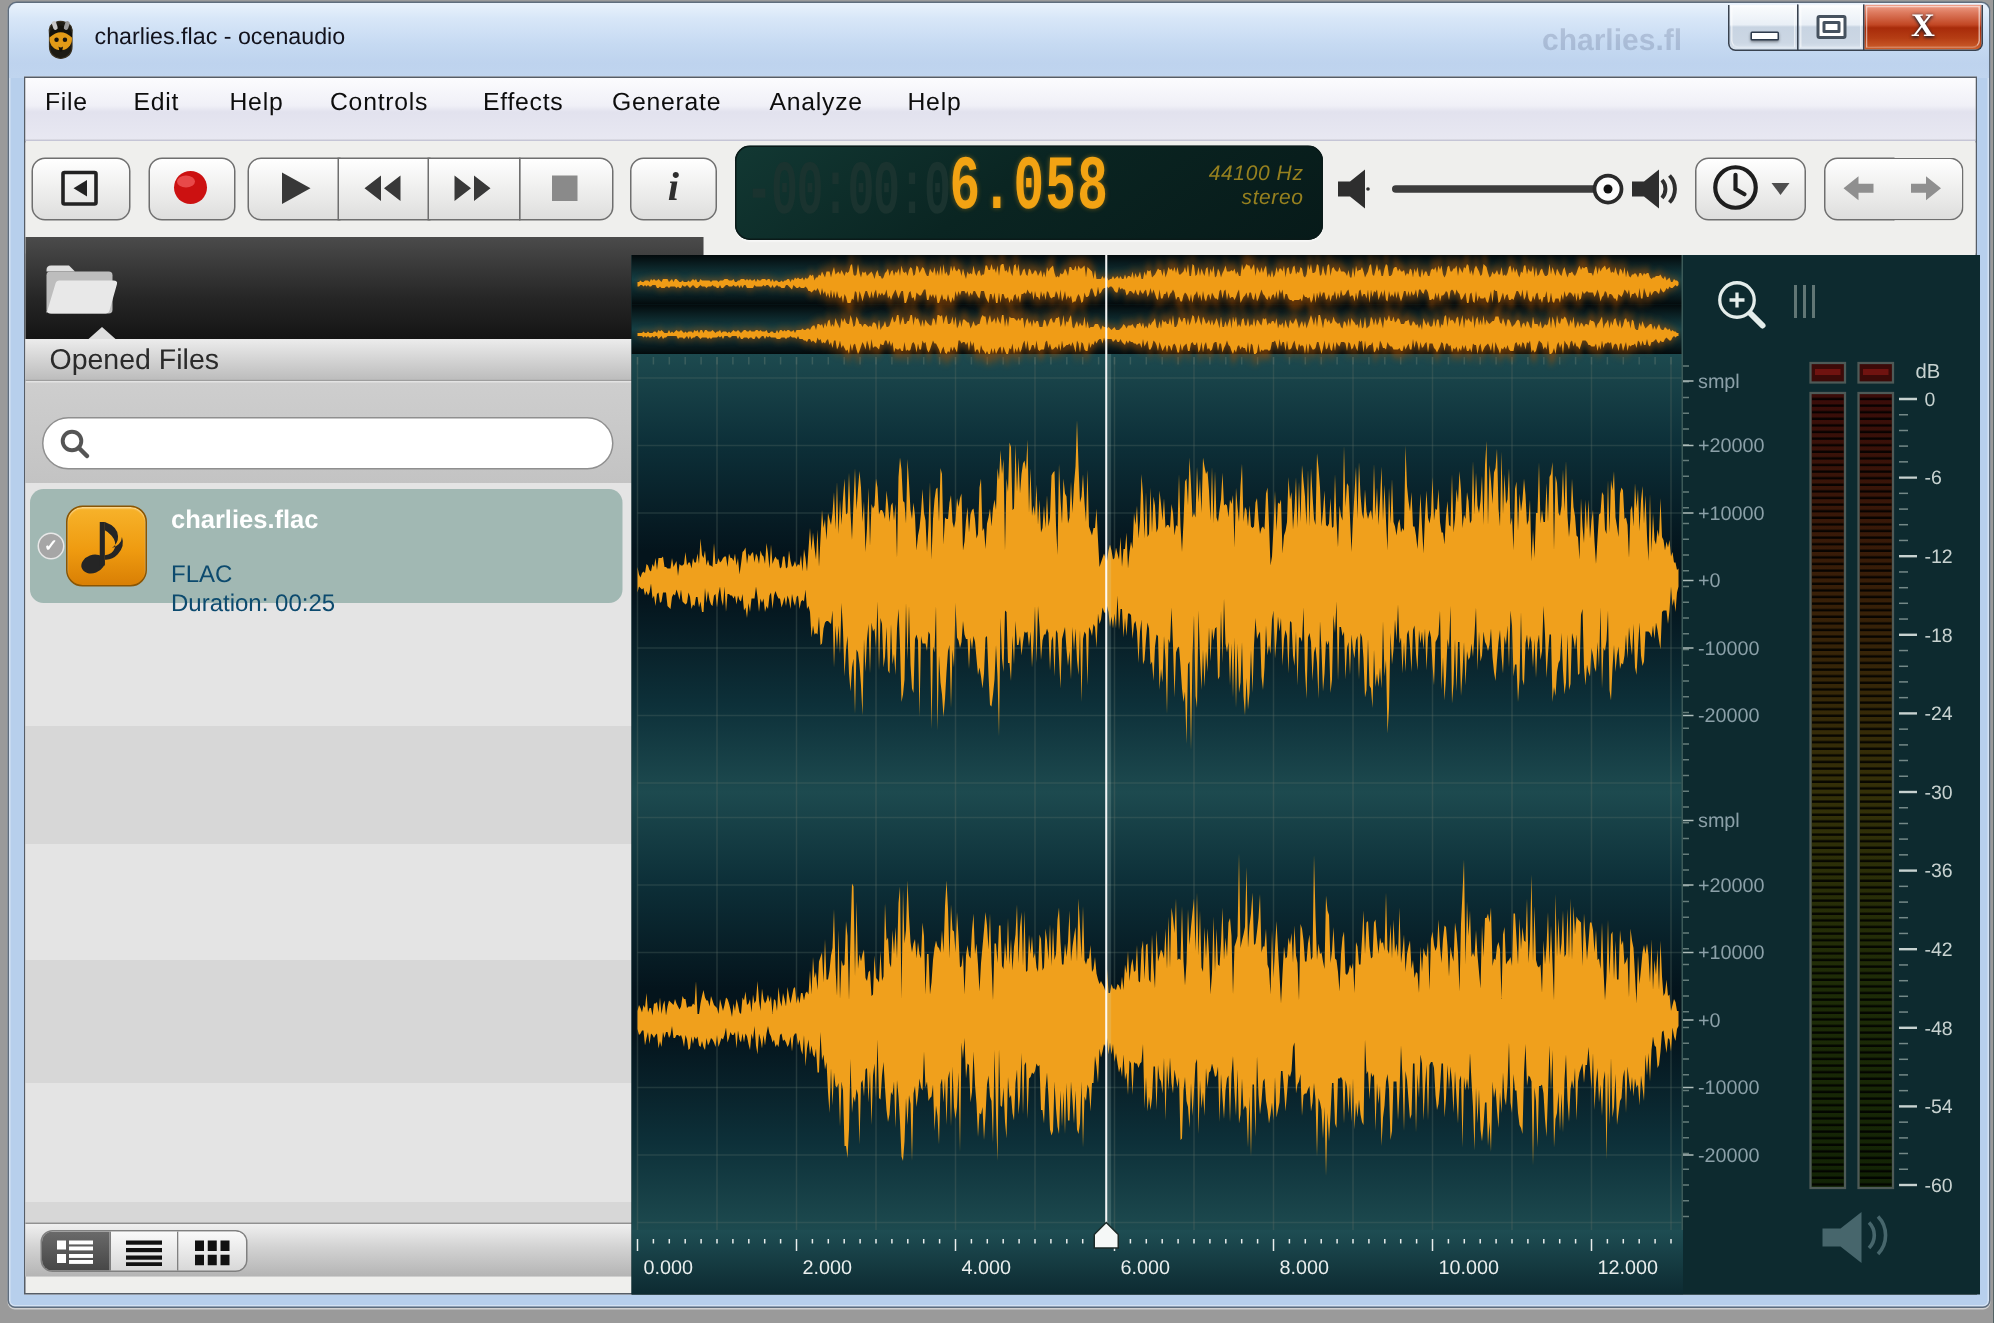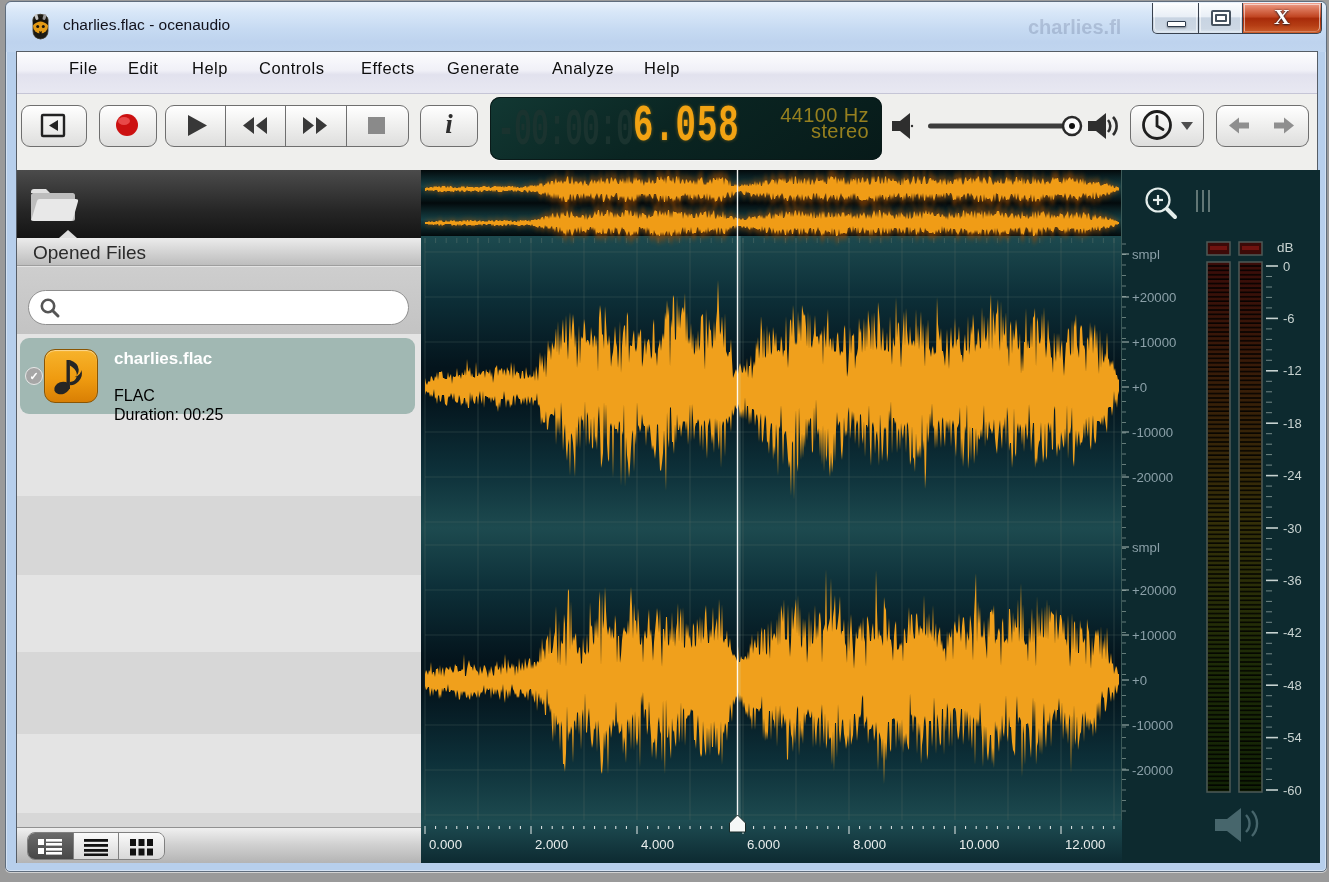--- a/index.html
+++ b/index.html
@@ -22,51 +22,51 @@
 .capbtn .inner { position:absolute; inset:1px; border-radius:inherit; border:1px solid rgba(255,255,255,0.55); border-bottom-color:rgba(255,255,255,0.25); }
 #minglyph { position:absolute; left:14px; top:18px; width:19px; height:6px; background:#fff; border:1px solid #2e3b4c; border-radius:1px; box-shadow:0 1px 2px rgba(0,0,0,0.4); }
 #maxglyph { position:absolute; left:12px; top:7px; width:20px; height:16px; border:2px solid #46525f; border-radius:2px; background:#fff; }
 #maxglyph .in { position:absolute; inset:2px; border:2px solid #46525f; background:transparent; border-radius:1px; }
 #xglyph { position:absolute; left:0; top:1px; width:100%; text-align:center; color:#fff; font-size:22px; font-weight:bold; text-shadow:0 1px 2px rgba(30,30,40,0.85), 0 0 2px rgba(40,45,60,0.8); font-family:"Liberation Serif",serif; }
 #client { position:absolute; left:10px; top:49px; width:1302px; height:812px; border:1px solid #565d66; background:#efefed; }
 
 #menubar { position:absolute; left:0; top:0; width:100%; height:42px;
   background:linear-gradient(180deg,#fcfcfe 0%,#f0f0f7 45%,#e2e2ee 55%,#e8e8f2 100%);
   border-bottom:1px solid #c5c5d6; }
-#menubar span { position:absolute; top:7px; font-size:16.5px; letter-spacing:0.5px; color:#0d0d0d;margin-left:39px; }
+#menubar span { position:absolute; top:7px; font-size:16.5px; letter-spacing:0.5px; color:#0d0d0d; }
 
 #toolbar { position:absolute; left:0; top:43px; width:100%; height:74px; background:#efefed; }
 .tbtn { position:absolute; top:10px; height:42px; background:linear-gradient(180deg,#ffffff 0%,#f2f2f1 40%,#dededd 100%);
   border:1.6px solid #6f6f6f; border-radius:9px; }
 .tseg { position:absolute; top:0px; height:42px; background:linear-gradient(180deg,#ffffff 0%,#f2f2f1 40%,#dededd 100%); border:1.6px solid #6f6f6f; }
 
 #lcd { position:absolute; left:473px; top:2px; width:392px; height:63px; border-radius:10px;
   background:linear-gradient(145deg,#123833 0%,#0a2522 45%,#071a19 100%); box-shadow:0 0 0 1px #0a1a19 inset, 0 1px 1px rgba(255,255,255,0.5); }
 #lcddim { position:absolute; left:7px; top:4px; transform:scaleY(1.7); transform-origin:top; font-family:"Liberation Mono",monospace; font-weight:bold; font-size:30px; color:#1a332f; letter-spacing:-1px; }
 #lcdbig { position:absolute; left:143px; top:1px; transform:scaleY(1.5); transform-origin:top; font-family:"Liberation Mono",monospace; font-weight:bold; font-size:34px; color:#f2a313; letter-spacing:0.9px; text-shadow:0 0 3px rgba(242,163,19,0.45); }
 .lcdlab { position:absolute; top:47px; font-size:12px; font-weight:bold; color:#c08a18; letter-spacing:6px;margin-top:46px; }
-#lcdinfo { position:absolute; right:13px; top:10px; text-align:right; color:#96801f; font-size:20px; letter-spacing:0.4px; line-height:16px; }
-
-#sidebar { position:absolute; left:0; top:118px; width:452px; height:693px; background:#e3e3e3; }
+#lcdinfo { position:absolute; right:13px; top:10px; text-align:right; color:#96801f; font-size:14px; letter-spacing:0.4px; line-height:16px;font-style:italic; }
+
+#sidebar { position:absolute; left:0; top:106px; width:452px; height:693px; background:#e3e3e3; }
 #sbdark { position:absolute; left:0; top:0; width:100%; height:68px; background:linear-gradient(180deg,#4b4b4b 0%,#262626 60%,#141414 100%); }
 #notch { position:absolute; left:42px; top:60px; width:0; height:0; border-left:9px solid transparent; border-right:9px solid transparent; border-bottom:8px solid #dedede; }
 #sbtitle { position:absolute; left:0; top:68px; width:100%; height:28px;
   background:linear-gradient(180deg,#ececec 0%,#d4d4d4 50%,#bdbdbd 100%); border-bottom:1px solid #9e9e9e; }
 #sbtitle .t { position:absolute; left:16px; top:4px; font-size:19px; color:#2a2a2a; }
 #searcharea { position:absolute; left:0; top:97px; width:100%; height:67px; background:linear-gradient(180deg,#cecece,#c3c3c3); }
 #searchbox { position:absolute; left:11px; top:23px; width:381px; height:35px; background:#fff; border:1.4px solid #8f8f8f; border-radius:18px; }
 
 #rows { position:absolute; left:0; top:164px; width:100%; height:493px; background:linear-gradient(180deg,#e4e4e4 0px,#e4e4e4 162px,#d7d7d7 162px,#d7d7d7 241px,#e4e4e4 241px,#e4e4e4 318px,#d7d7d7 318px,#d7d7d7 400px,#e4e4e4 400px,#e4e4e4 479px,#d7d7d7 479px,#d7d7d7 493px); }
 #fileitem { position:absolute; left:3px; top:4px; width:395px; height:76px; background:#a1b8b3; border-radius:9px; }
 #fcheck { position:absolute; left:5px; top:29px; width:18px; height:18px; background:#a6a6a6; border:1.5px solid #e8e8e8; border-radius:50%; color:#fff; font-size:11px; font-weight:bold; text-align:center; line-height:17px; }
 #ficon { position:absolute; left:24px; top:11px; width:54px; height:54px; border-radius:11px;
   background:linear-gradient(180deg,#f7b32b 0%,#ef9b10 55%,#d97f04 100%); border:1.5px solid #8a5503; box-shadow:0 1px 1px rgba(255,255,255,0.5) inset; }
 #ftext { position:absolute; left:94px; top:11px; color:#fff; }
 #ftext .t1 { font-weight:bold; font-size:17px; margin-bottom:18px; }
-#ftext .t2 { font-size:16px; color:#000000; margin-bottom:1px; }
+#ftext .t2 { font-size:16px; color:#0c4a6e; margin-bottom:1px; }
 
 #sbbottom { position:absolute; left:0; top:657px; width:100%; height:36px;
   background:linear-gradient(180deg,#f0f0f0 0%,#d2d2d2 45%,#b4b4b4 100%); border-top:1px solid #919191; }
 #viewbtns { position:absolute; left:10px; top:4px; width:138px; height:28px; border:1.4px solid #808080; border-radius:8px; overflow:hidden; display:flex; }
 #viewbtns .vb { flex:1; position:relative; background:linear-gradient(180deg,#fafafa,#d8d8d8); border-right:1.2px solid #808080; }
 #viewbtns .vb:last-child { border-right:none; }
 #viewbtns .vb.sel { background:linear-gradient(180deg,#6a6a6a,#474747); }
 
 #wavepanel { position:absolute; left:404px; top:118px; width:899px; height:693px; background:#0d2a2f; }
 </style>

